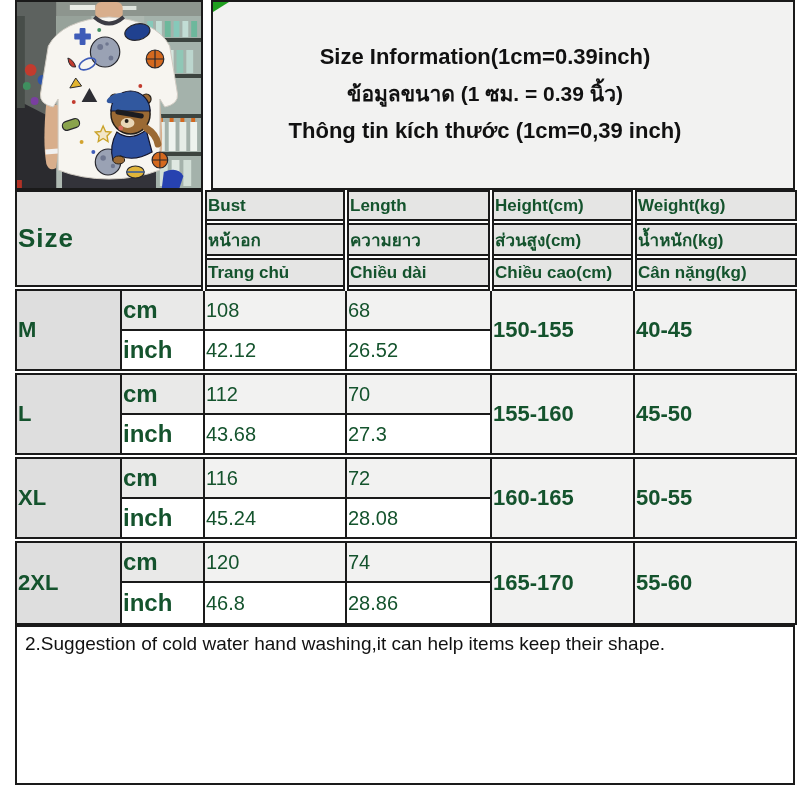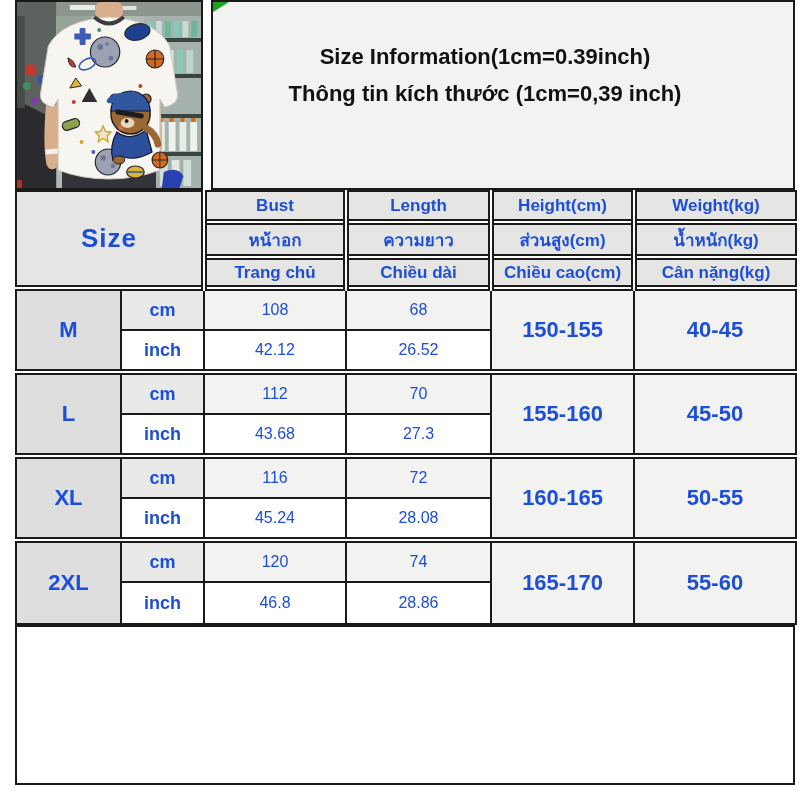--- a/index.html
+++ b/index.html
@@ -29,35 +29,35 @@
   }
   .title-line { font-weight:bold; font-size:22px; line-height:37px; white-space:nowrap; }
   .title-line.th { font-size:21px; }
 
   
   table.size-table {
     width:780px; border-collapse:collapse; table-layout:fixed;
     margin-top:0;
   }
   table.size-table td {
-    border:2px solid #1a1a1a; text-align:center; vertical-align:middle;
-    color:#1d4ed8; overflow:hidden;
+    border:2px solid #1a1a1a; vertical-align:middle;
+    color:#14532d; overflow:hidden;
   }
   .hrow td { height:31px; background:#e5e5e4; font-weight:bold; font-size:17px; }
   .hrow td.dbl-left { border-left:6px double #1a1a1a; }
   .hrow.sub td { border-top:6px double #1a1a1a; }
   td.size-cell { background:#e5e5e4; font-weight:bold; font-size:26px; letter-spacing:1px; }
   tr.group-top td { border-top:6px double #1a1a1a; }
   td.sz   { background:#dedede; font-weight:bold; font-size:22px; }
-  td.unit { font-weight:bold; font-size:18px; }
+  td.unit { font-weight:bold; font-size:24px; }
   tr.cm-row td { height:42px; }
   tr.inch-row td { height:42px; background:#ffffff;border-radius:17px; }
   tr.cm-row td.unit { background:#e9e9e8; }
   tr.cm-row td.val  { background:#f2f2f1; }
-  td.val   { font-size:16px; font-weight:normal; }
+  td.val   { font-size:20px; font-weight:normal; }
   td.range { background:#f2f2f1; font-weight:bold; font-size:22px; }
 
   
   .attention {
     width:780px; height:160px; border:2px solid #1a1a1a;
     padding:4px 8px; font-size:19px; line-height:25px; text-align:left;
     background:#ffffff;
   }
 </style>
 </head>
@@ -170,20 +170,21 @@
           <path d="M102,130 Q116,140 132,128 L138,150 Q120,160 106,154 L98,158 Q94,144 102,130 Z" fill="#2c4f9e" stroke="#14142a" stroke-width="1.2"></path>
           <path d="M132,126 q10,6 12,16" stroke="#9b6a34" stroke-width="7" stroke-linecap="round" fill="none"></path>
           <ellipse cx="104" cy="158" rx="6" ry="4" fill="#9b6a34" stroke="#241f19" stroke-width="1"></ellipse>
         </g>
       </svg>
     </div>
 
     <div class="title-box">
       <div class="corner-fold"></div>
       <div class="title-line">Size Information(1cm=0.39inch)</div>
+      <div class="title-line th">ข้อมูลขนาด (1 ซม. = 0.39 นิ้ว)</div>
       <div class="title-line">Thông tin kích thước (1cm=0,39 inch)</div>
     </div>
   </div>
 
   <table class="size-table">
     <colgroup>
       <col style="width:105px">
         <col style="width:83px">
         <col style="width:142px">
       <col style="width:145px">
@@ -263,15 +264,16 @@
       </tr>
       <tr class="inch-row">
         <td class="unit">inch</td>
         <td class="val">46.8</td>
         <td class="val">28.86</td>
       </tr>
     </tbody>
   </table>
 
   <div class="attention">
+    <div>2.Suggestion of cold water hand washing,it can help items keep their shape.</div>
   </div>
 
 </div>
 
 </body></html>

